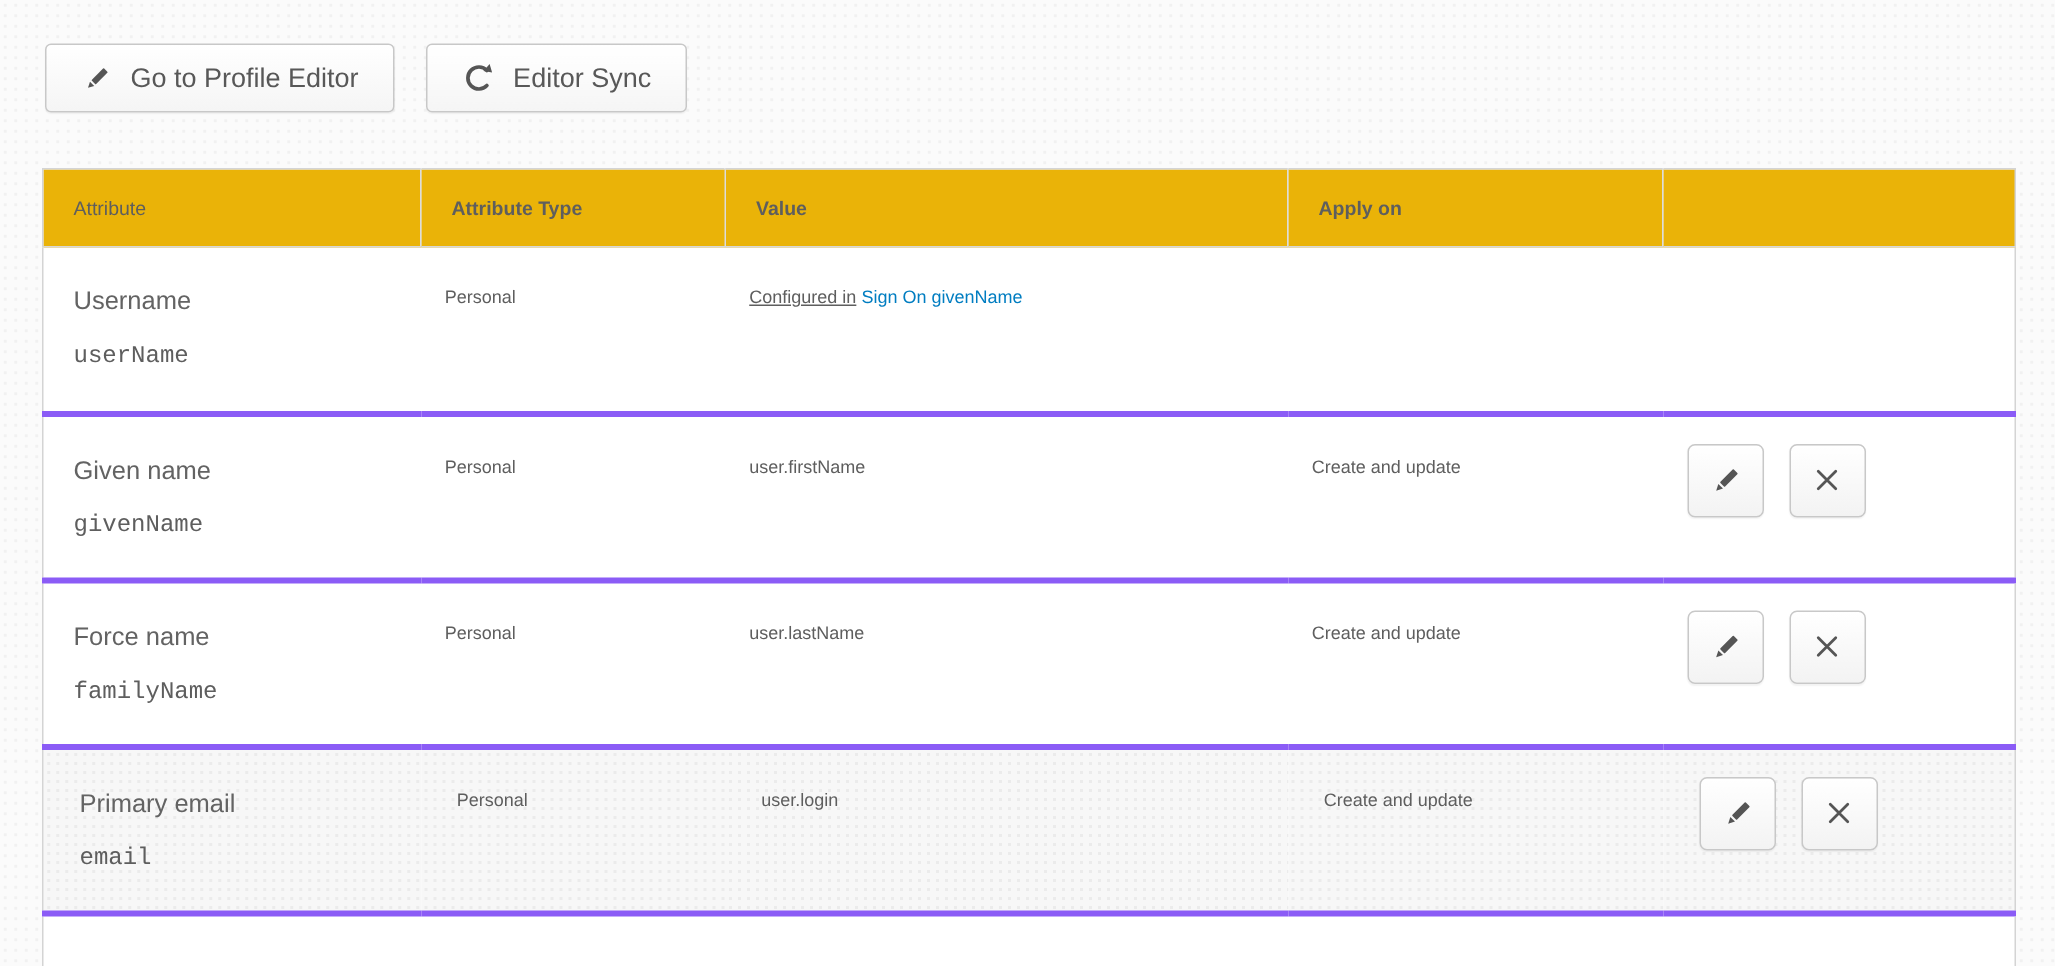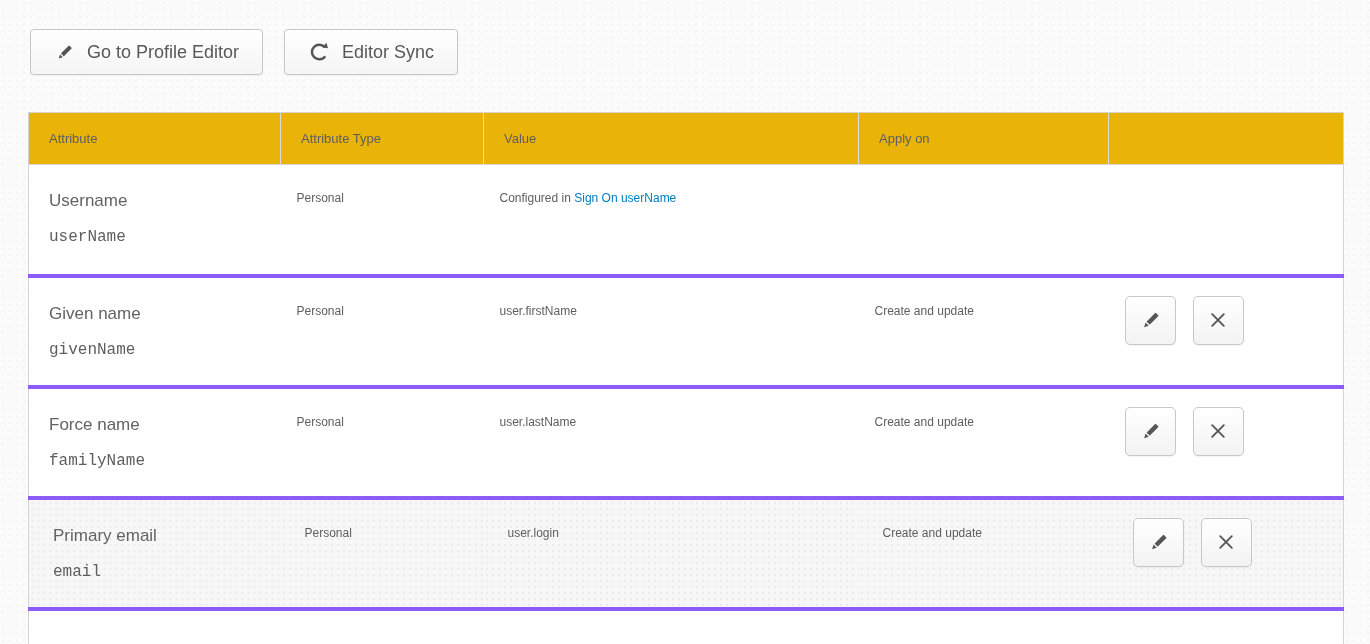--- a/index.html
+++ b/index.html
@@ -31,36 +31,36 @@
   table {
     width: 1315px; table-layout: fixed; border-collapse: collapse;
     background: #ffffff; border: 1px solid #d4d4d4;
   }
   thead th {
     height: 52px; background: #eab308;
     font-size: 13px; font-weight: normal; color: #5e5e5e;
     text-align: left; vertical-align: middle;
     padding: 0 20px; border-bottom: 1px solid #d8d8d8;
   }
-  thead th + th { border-left: 1px solid #dcdcdc; }
+  thead th + th { border-left: 1px solid #dcdcdc; font-weight: bold; }
   thead th.col-attribute { padding-left: 20px; }
 
   tbody tr { height: 111px; }
   tbody td { vertical-align: top; padding: 26px 16px 0 16px; margin-left: 24px; }
   tbody tr + tr td { border-top: 4px solid #8b5cf6; }
   td.cell-attribute { padding-left: 20px; }
 
   .attr-label { font-size: 17px; color: #636363; }
   .attr-name {
     margin-top: 17px;
     font-family: "Liberation Mono", "DejaVu Sans Mono", monospace;
     font-size: 16px; color: #5e5e5e;
   }
   .cell-type, .cell-value, .cell-apply { font-size: 12px; color: #5e5e5e; }
-  .value-prefix { margin-right: 0.28em; }
+  .value-prefix { margin-right: 0.28em; text-decoration: underline; }
   .value-link { color: #007dc1; text-decoration: none; cursor: pointer; }
 
   tr.row-highlight td {
     background-color: #f7f7f7;
     background-image: radial-gradient(#ebebeb 1px, transparent 1px);
     background-size: 6px 6px;
     padding-left: 24px;
   }
 
   .cell-actions { padding-top: 18px; }
@@ -126,21 +126,21 @@
       </thead>
       <tbody>
 
         <tr>
           <td class="cell-attribute">
             <div class="attr-label">Username</div>
             <div class="attr-name">userName</div>
           </td>
           <td class="cell-type">Personal</td>
           <td class="cell-value">
-            <span class="value-prefix">Configured in</span><a class="value-link">Sign On userName</a>
+            <span class="value-prefix">Configured in</span><a class="value-link">Sign On givenName</a>
           </td>
           <td class="cell-apply"></td>
           <td class="cell-actions"></td>
         </tr>
 
         <tr>
           <td class="cell-attribute">
             <div class="attr-label">Given name</div>
             <div class="attr-name">givenName</div>
           </td>

